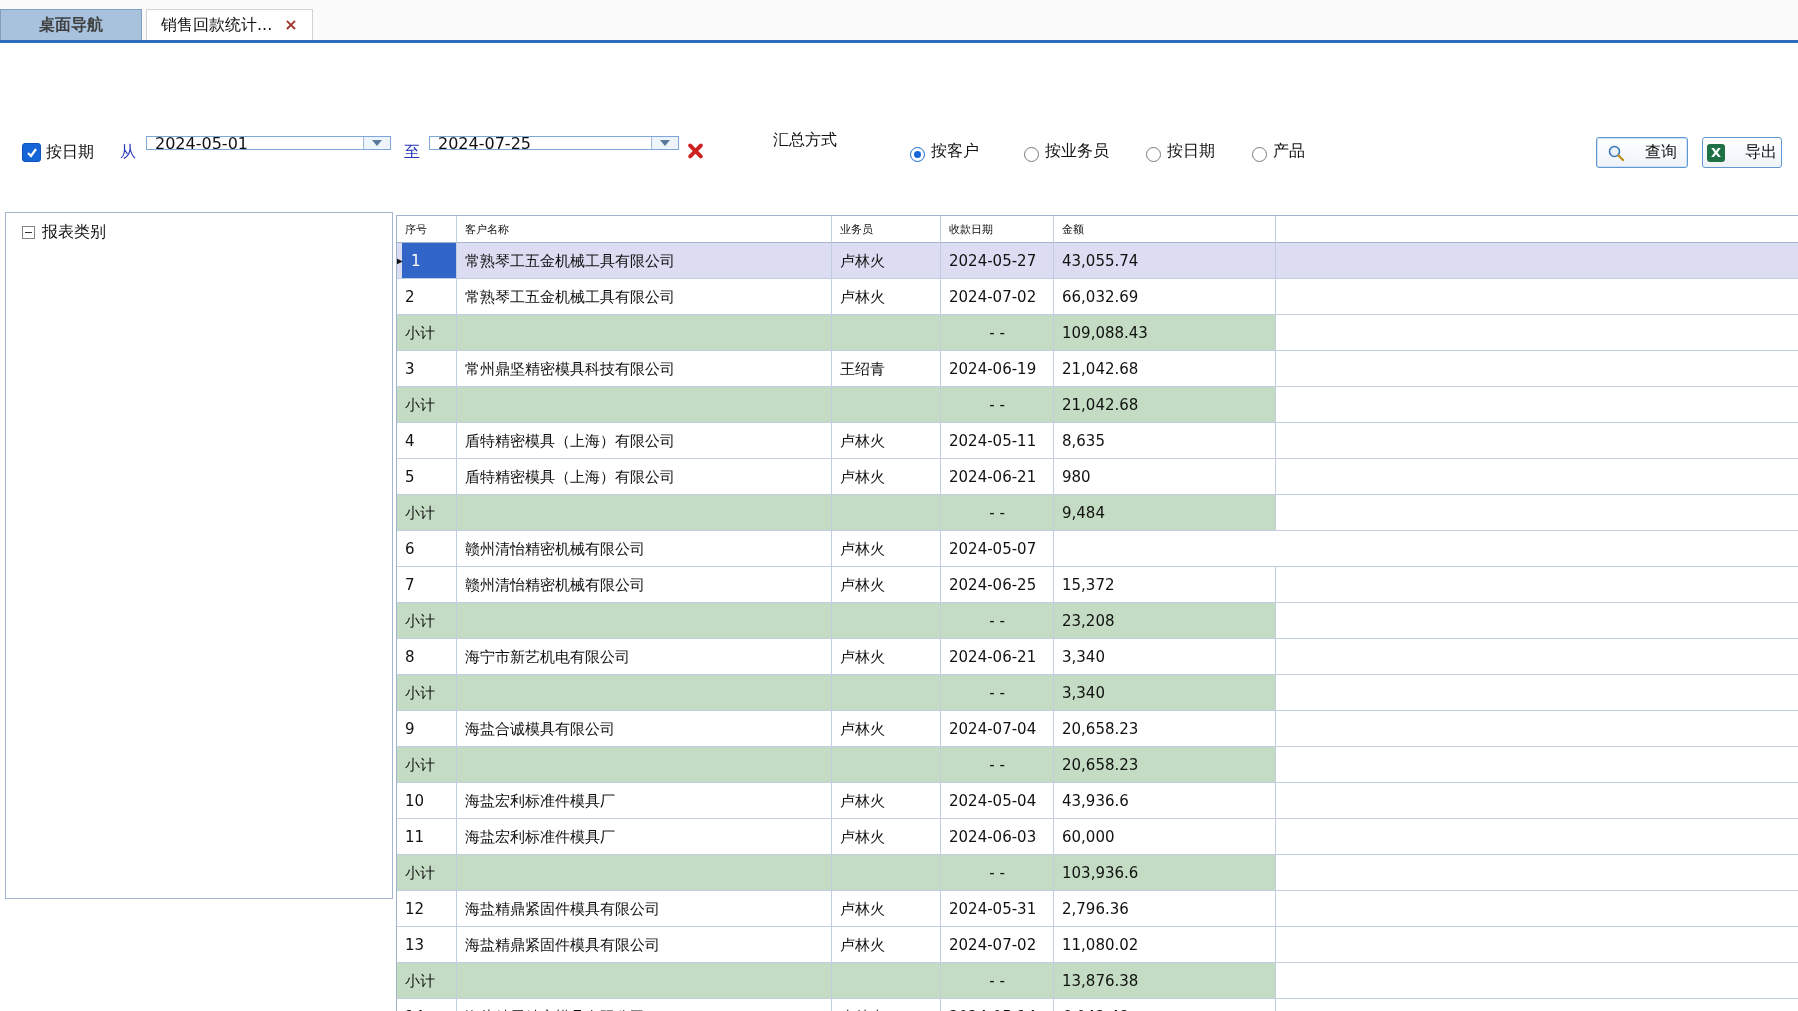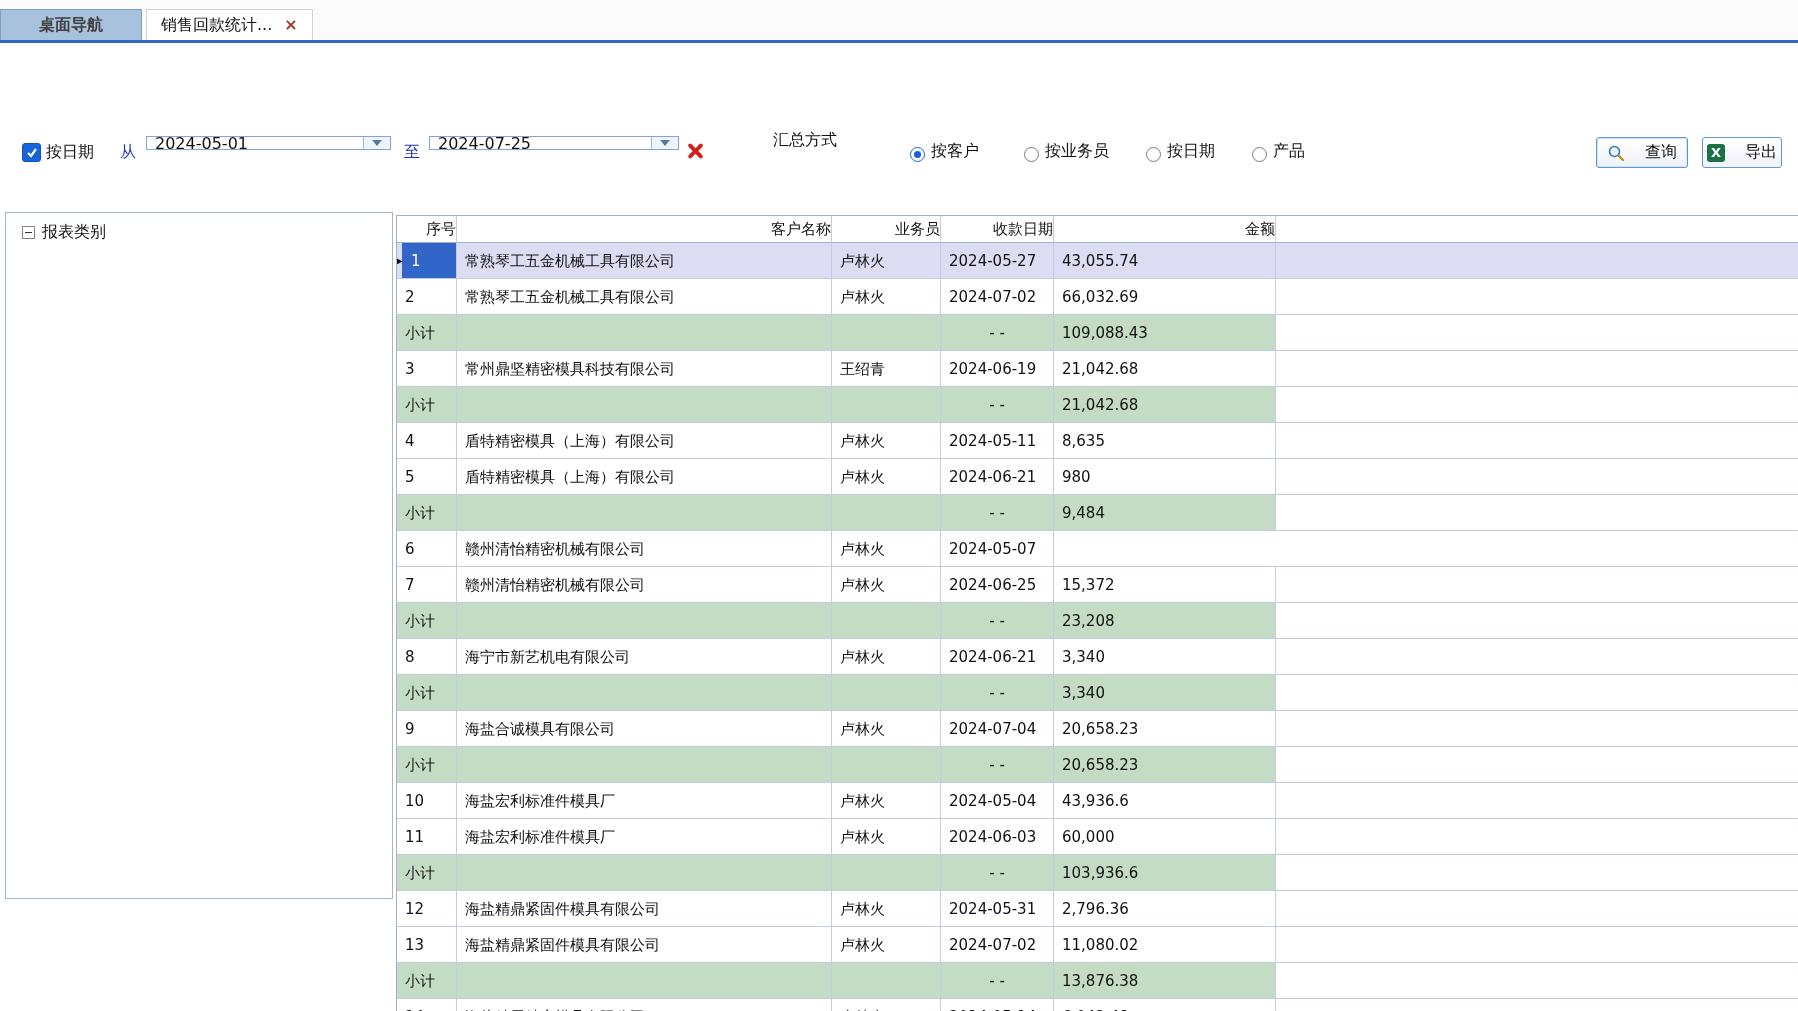--- a/index.html
+++ b/index.html
@@ -92,21 +92,21 @@
   .tree-item { height:27px; display:flex; align-items:center; white-space:nowrap; font-size:16px; }
   .tree-item::before { content:""; width:16px; border-top:1px dotted #9a9a9a; margin-right:6px; }
   .tree-item.selected span { text-decoration:underline; }
 
   
   .grid {
     position:absolute; left:396px; top:215px; width:1402px; height:796px;
     border-left:1px solid #9fb4cc; border-top:1px solid #9fb4cc;
     box-sizing:border-box; overflow:hidden; background:#fff;
   }
-  .thead { display:flex; height:27px; line-height:27px; font-size:15px; background:#fff;text-align:right; }
+  .thead { display:flex; height:27px; line-height:27px; font-size:11px; background:#fff; }
   .thead .tcell { border-bottom:1px solid #9fb4cc; }
   .trow { display:flex; height:36px; line-height:36px; font-size:15px; position:relative; background:#fff; }
   .tcell {
     box-sizing:border-box; border-right:1px solid #c2cedf; border-bottom:1px solid #c2cedf;
     padding-left:8px; white-space:nowrap; overflow:hidden;
   }
   .c-no    { width:60px; }
   .c-name  { width:375px; }
   .c-sales { width:109px; }
   .c-date  { width:113px; }

